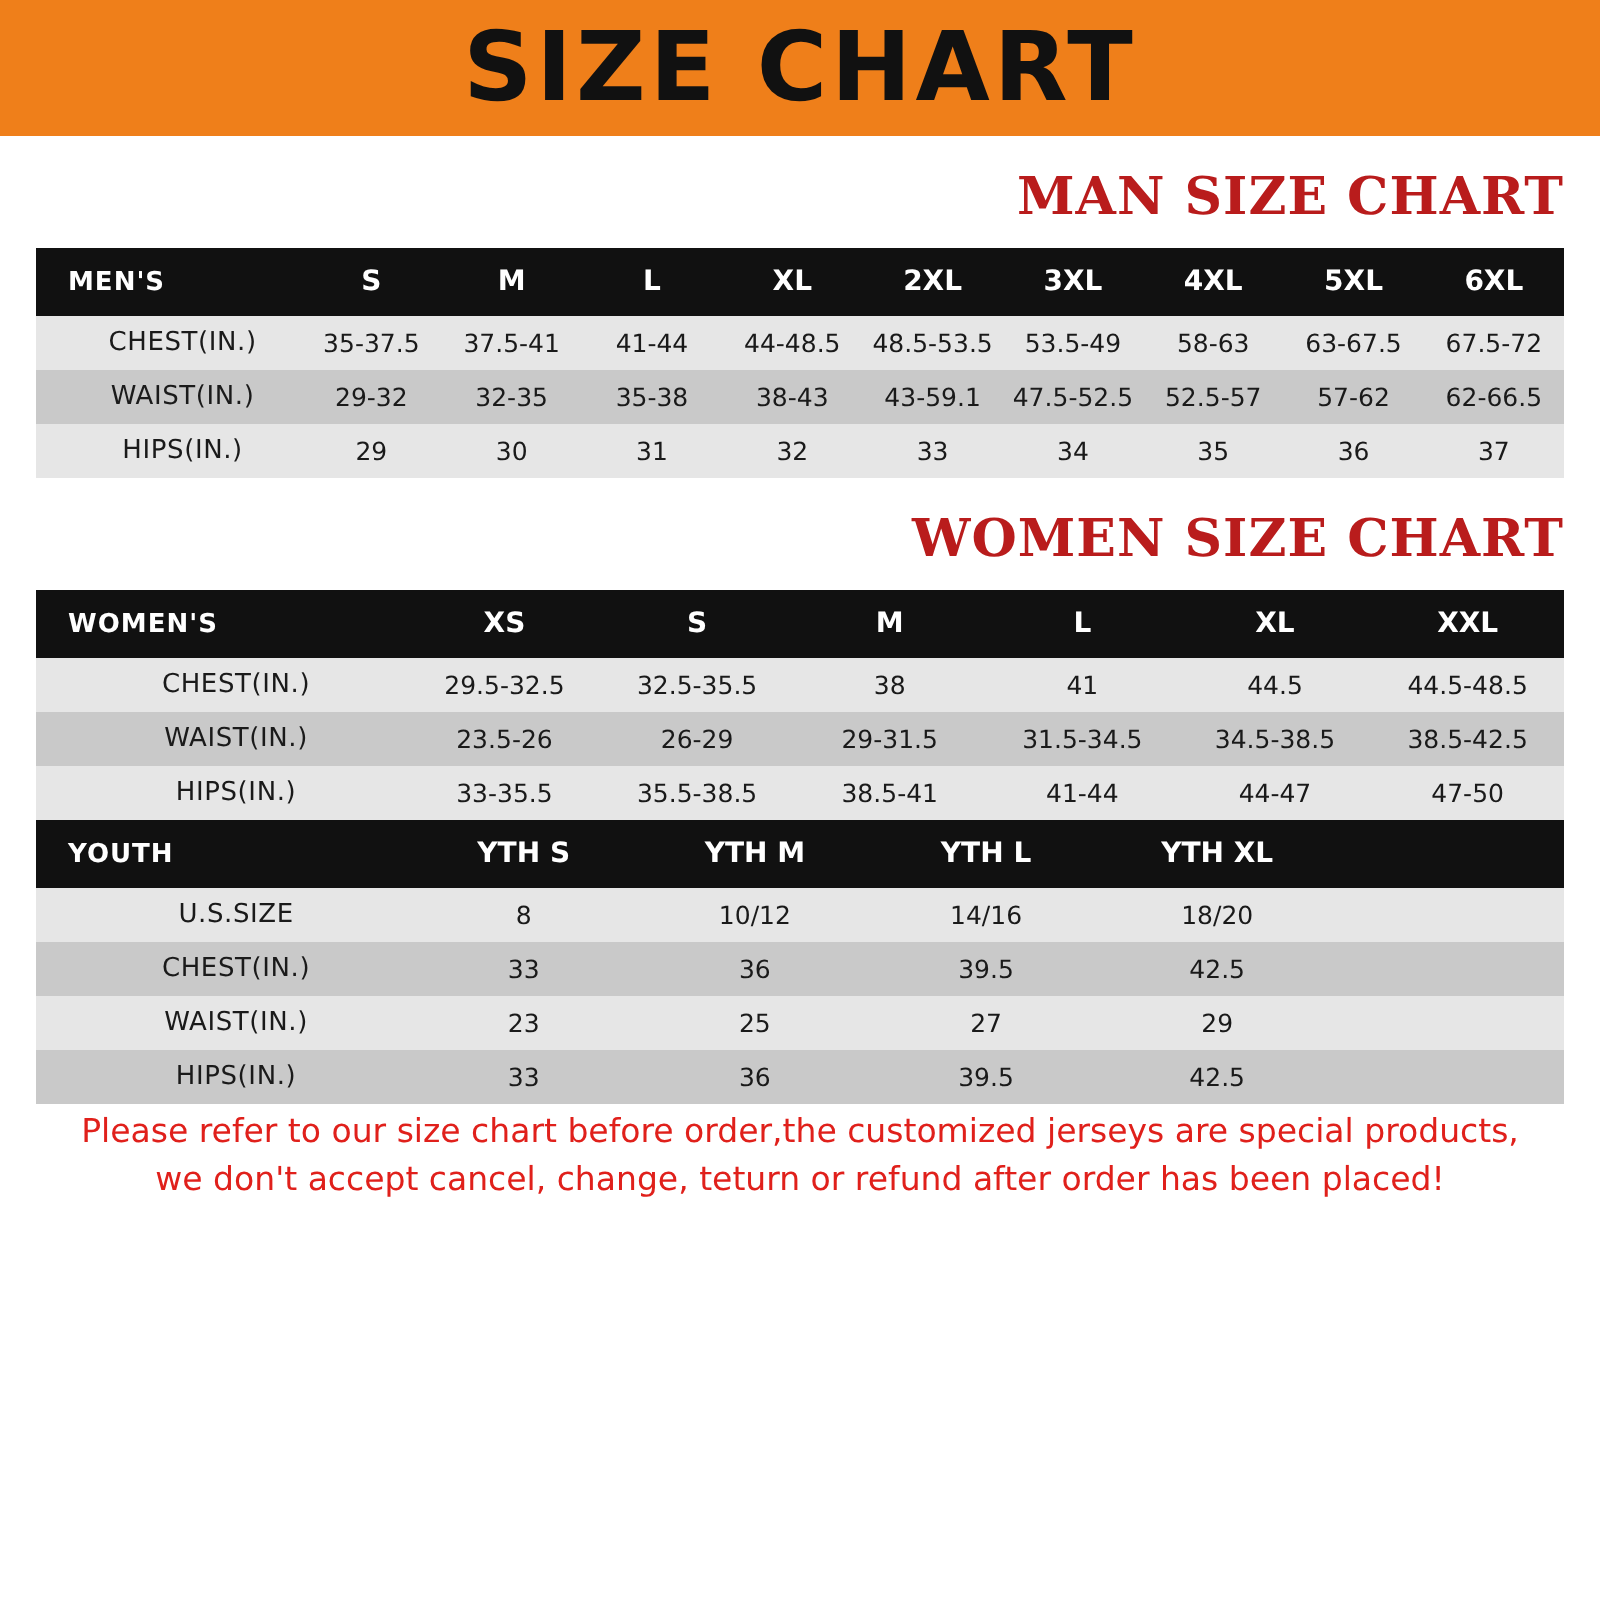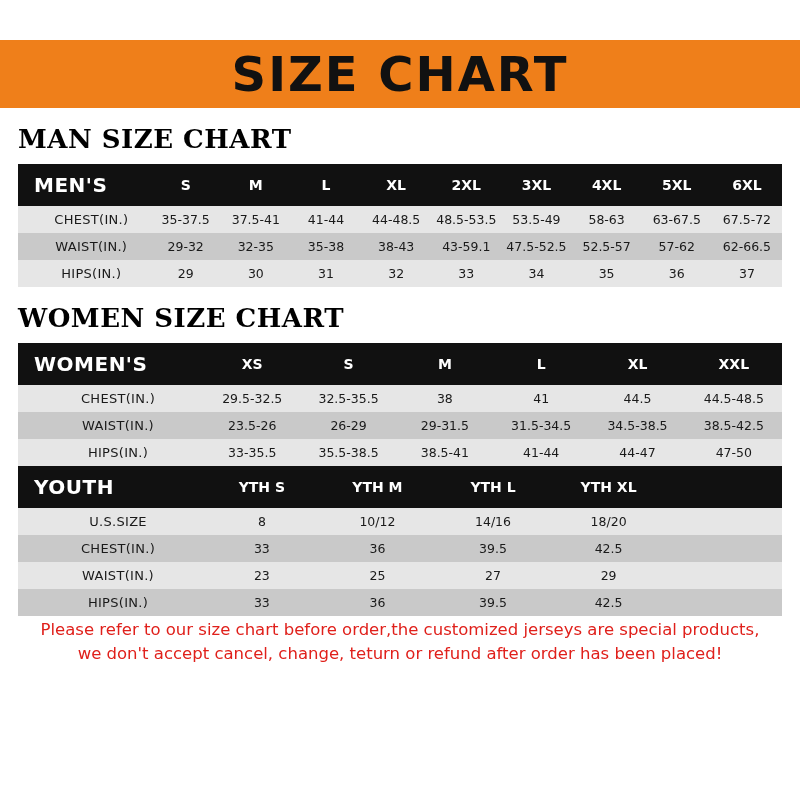--- a/index.html
+++ b/index.html
@@ -19,39 +19,38 @@
     position: relative;
     background: #ffffff;
     box-sizing: border-box;
   }
   .banner {
     background: #ef7f1a;
     height: 68px;
     display: flex;
     align-items: center;
     justify-content: center;
-    margin-top: 40px;
   }
   .banner-title {
     font-family: "DejaVu Sans", sans-serif;
     font-weight: bold;
     font-size: 48px;
     letter-spacing: 2px;
     color: #111111;
     line-height: 1;
   }
   .section {
     padding: 0 18px;
   }
   .section-title {
-    text-align: left;
+    text-align: right;
     font-family: "DejaVu Serif", serif;
     font-weight: bold;
     font-size: 26px;
-    color: #000000;
+    color: #b91c1c;
     margin: 16px 0 10px 0;
     letter-spacing: 0.5px;
   }
   table.chart {
     width: 100%;
     border-collapse: collapse;
     table-layout: fixed;
   }
   table.chart th, table.chart td {
     text-align: center;
@@ -63,21 +62,21 @@
   table.chart thead th {
     background: #111111;
     color: #ffffff;
     font-size: 14px;
     font-weight: bold;
     padding: 9px 2px;
   }
   table.chart thead th.first-col {
     text-align: left;
     padding-left: 16px;
-    font-size: 20px;
+    font-size: 13px;
     letter-spacing: 0.5px;
   }
   table.chart tbody tr.odd td {
     background: #e6e6e6;
   }
   table.chart tbody tr.even td {
     background: #c9c9c9;
   }
   table.chart tbody td.first-col {
     text-align: center;

